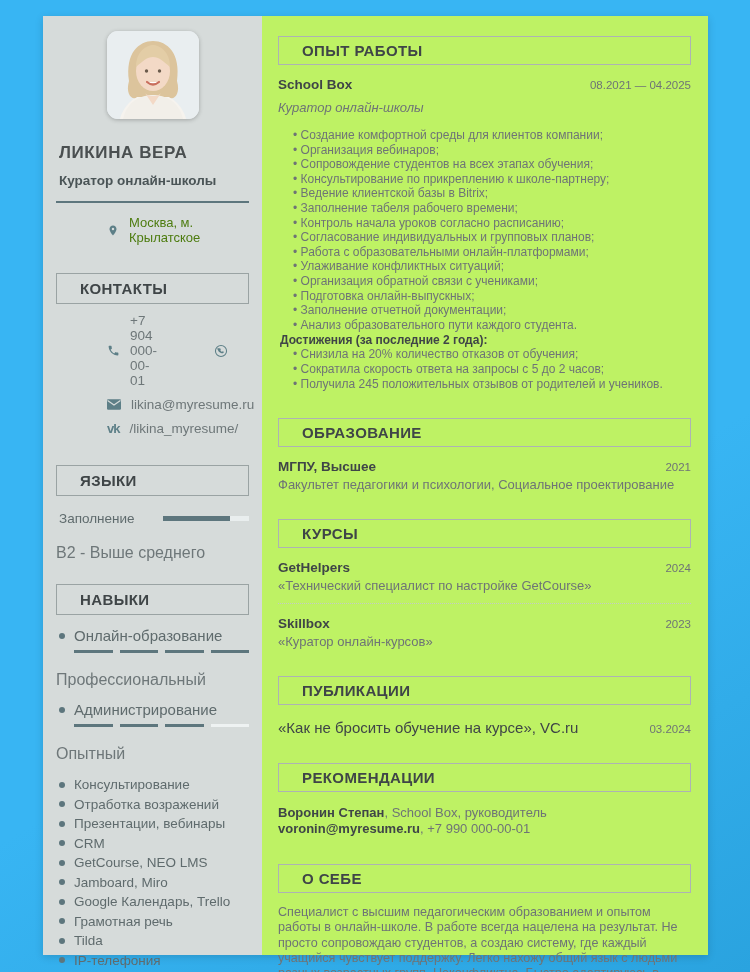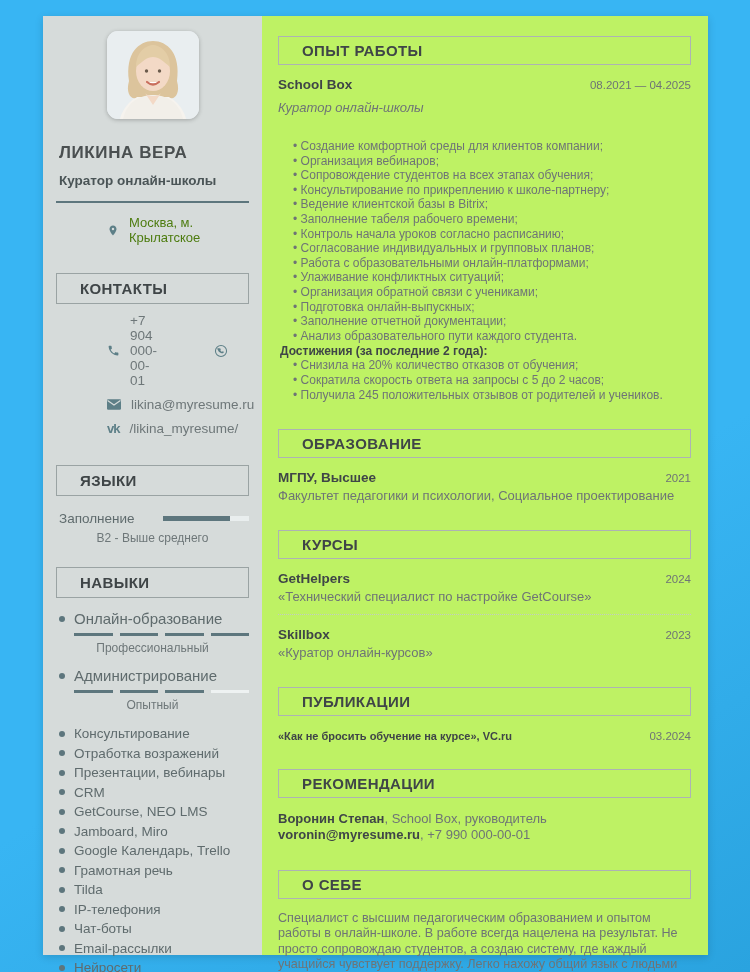--- a/index.html
+++ b/index.html
@@ -31,51 +31,51 @@
   .side-box{margin-top:28px;border:1.5px solid var(--border-gray);padding:6px 6px 6px 23px;
     font-size:15px;font-weight:bold;color:var(--heading);letter-spacing:.4px;}
   .contact-row{margin-top:9px;display:flex;align-items:center;gap:10px;padding-left:6px;
     font-size:13.5px;color:#6e7779;}
   .contact-row:first-of-type{margin-top:13px;}
   .trail-icons{display:flex;align-items:center;gap:5px;margin-left:2px;}
   .lang-row{margin-top:15px;display:flex;align-items:center;justify-content:space-between;padding-left:3px;}
   .lang-name{font-size:13.5px;color:#5f6b6d;}
   .progress{width:86px;height:5px;background:var(--bar-bg);position:relative;}
   .progress .fill{position:absolute;left:0;top:0;bottom:0;background:var(--slate);}
-  .level-label{margin-top:5px;text-align:center;font-size:12px;color:#6e7779;}
+  .level-label{margin-top:18px;text-align:left;font-size:16px;color:#6e7779;}
   .rated-skill{margin-top:12px;}
   .rated-skill .sk-name{display:flex;align-items:center;gap:9px;font-size:15px;color:#5f6b6d;padding-left:3px;}
   .dot{width:6px;height:6px;border-radius:50%;background:var(--slate);flex-shrink:0;}
   .segments{margin-top:6px;margin-left:18px;display:flex;gap:7px;}
   .seg{flex:1;height:3px;background:#eef2f2;}
   .seg.fill{background:var(--slate);}
   .skill-list{list-style:none;margin-top:12px;}
   .skill-list li{display:flex;align-items:center;gap:9px;font-size:13.5px;color:#5f6b6d;
     padding-left:3px;height:19.5px;}
   
   .main{flex:1;background:#bef264;padding:20px 17px 0 16px;}
   .main-box{border:1px solid var(--border-light);padding:5px 6px 5px 23px;
     font-size:15px;font-weight:bold;color:var(--heading);letter-spacing:.4px;}
   .row-split{display:flex;justify-content:space-between;align-items:baseline;}
   .co-name{font-size:13.5px;font-weight:bold;color:var(--heading);}
   .date{font-size:11.5px;color:#6e7476;}
   .position{margin-top:8px;font-size:13px;font-style:italic;color:#6e7476;}
   .exp-head{margin-top:12px;}
-  .duties{list-style:none;margin-top:24px;padding-left:15px;}
+  .duties{list-style:none;margin-top:13px;padding-left:15px;}
   .duties li{font-size:12px;line-height:14.6px;color:#6e7476;}
   .duties li::before{content:"•  ";color:#6e7476;}
   .ach-title{margin-top:1px;font-size:12px;font-weight:bold;color:var(--heading);padding-left:2px;}
   .section-gap{margin-top:27px;}
   .edu-row{margin-top:12px;}
   .edu-details{margin-top:3px;font-size:13px;color:#6e7476;}
   .course{margin-top:12px;}
   .course-title{margin-top:3px;font-size:13px;color:#6e7476;}
   .dotted{margin-top:10px;border-top:1px dotted #c4c9c9;}
   .pub-row{margin-top:14px;}
-  .pub-title{font-size:11px;font-weight:bold;color:var(--heading);}
+  .pub-title{font-size:15px;font-weight:normal;color:var(--heading);}
   .ref-block{margin-top:13px;font-size:13px;color:#6e7476;line-height:16px;}
   .bold-dark{font-weight:bold;color:var(--heading);}
   .about-text{margin-top:12px;font-size:12.6px;line-height:15.2px;color:#6e7476;}
   
   .icon{flex-shrink:0;display:inline-flex;align-items:center;justify-content:center;margin-left:45px;}
   .vk-glyph{font-size:13px;font-weight:800;color:var(--icon-teal);letter-spacing:-1px;line-height:1;}
 </style>
 </head>
 <body>
 

